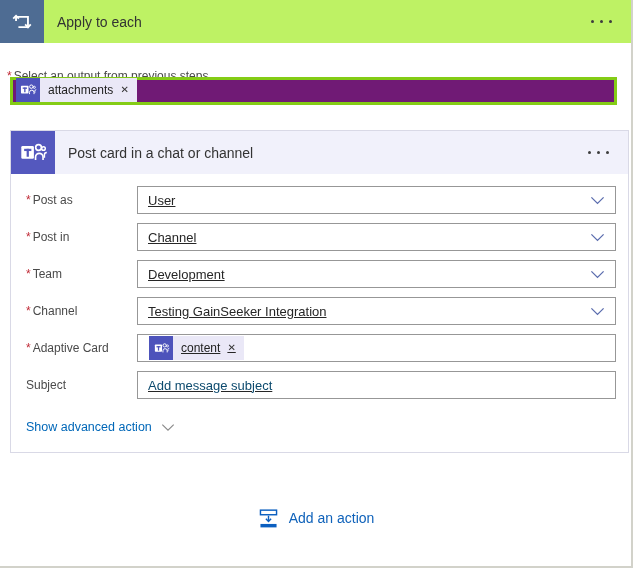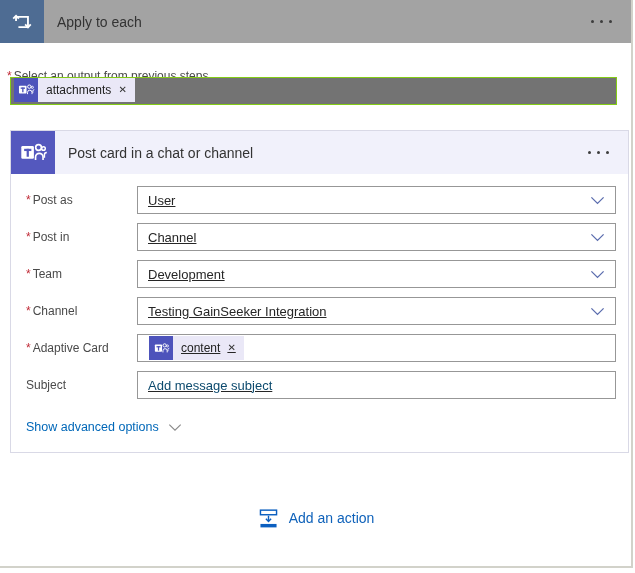--- a/index.html
+++ b/index.html
@@ -5,30 +5,30 @@
   html,body { margin:0; padding:0; background:#fff; }
   body { font-family:"Liberation Sans", sans-serif; -webkit-font-smoothing:antialiased; }
   .stage { position:relative; width:635px; height:573px; background:#fff; overflow:hidden; }
   .frame { position:absolute; left:0; top:0; width:631px; height:566px;
            border-right:2px solid #d2d2ca; border-bottom:2px solid #d2d2ca; background:#fff; }
 
   
   .ate-header { position:absolute; left:0; top:0; width:631px; height:43px; display:flex; cursor:pointer; }
   .ate-icon { width:44px; height:43px; background:#4e6c93; flex:none;
               display:flex; align-items:center; justify-content:center; }
-  .ate-bar { flex:1; background:#a3a3a3; display:flex; align-items:center;justify-content:space-between; }
+  .ate-bar { flex:1; background:#bef264; display:flex; align-items:center;justify-content:space-between; }
   .hdr-title { flex:1; padding-left:13px; font-size:14px; color:#333; }
   .dots { display:flex; gap:6px; align-items:center; padding:0 19px; height:100%; cursor:pointer; }
   .dots i { width:3px; height:3px; background:#3d3d3d; border-radius:50%; display:block; }
 
   
   .out-label { position:absolute; left:7px; top:69px; font-size:12px; color:#4a4a4a; }
   .req { color:#c02b37; margin-right:2px; }
   .out-input { position:absolute; left:10px; top:77px; width:607px; height:28px; box-sizing:border-box;
-               border:1px solid #84cc16; background:#737373; display:flex; align-items:flex-start; padding:0 2px; cursor:text; }
+               border:3px solid #84cc16; background:#701a75; display:flex; align-items:flex-end; padding:0 2px; cursor:text; }
 
   
   .token { display:inline-flex; height:24px; margin-left:1px; }
   .token-icon { width:24px; height:24px; background:#4d53bb; flex:none;
                 display:flex; align-items:center; justify-content:center; }
   .token-body { background:#eae8f7; display:flex; align-items:center; gap:7px;
                 padding:0 8px; font-size:12px; color:#222; height:24px; white-space:nowrap; }
   .token-x { font-size:10px; color:#333; cursor:pointer; line-height:1; }
 
   
@@ -218,21 +218,21 @@
         <div class="row">
           <div class="flabel">
             <span>Subject</span>
           </div>
           <div class="fctrl txt">
             <span class="placeholder">Add message subject</span>
           </div>
         </div>
 
         <div class="advanced">
-          <span>Show advanced options</span>
+          <span>Show advanced action</span>
           <span class="chev" style="margin-left:0">
             <svg width="14" height="9" viewBox="0 0 16 9">
                 <path d="M1.5 1.2 L8 7.6 L14.5 1.2" fill="none" stroke="#8a8a8a" stroke-width="1.3"></path>
               </svg>
           </span>
         </div>
 
       </div>
     </div>
 

